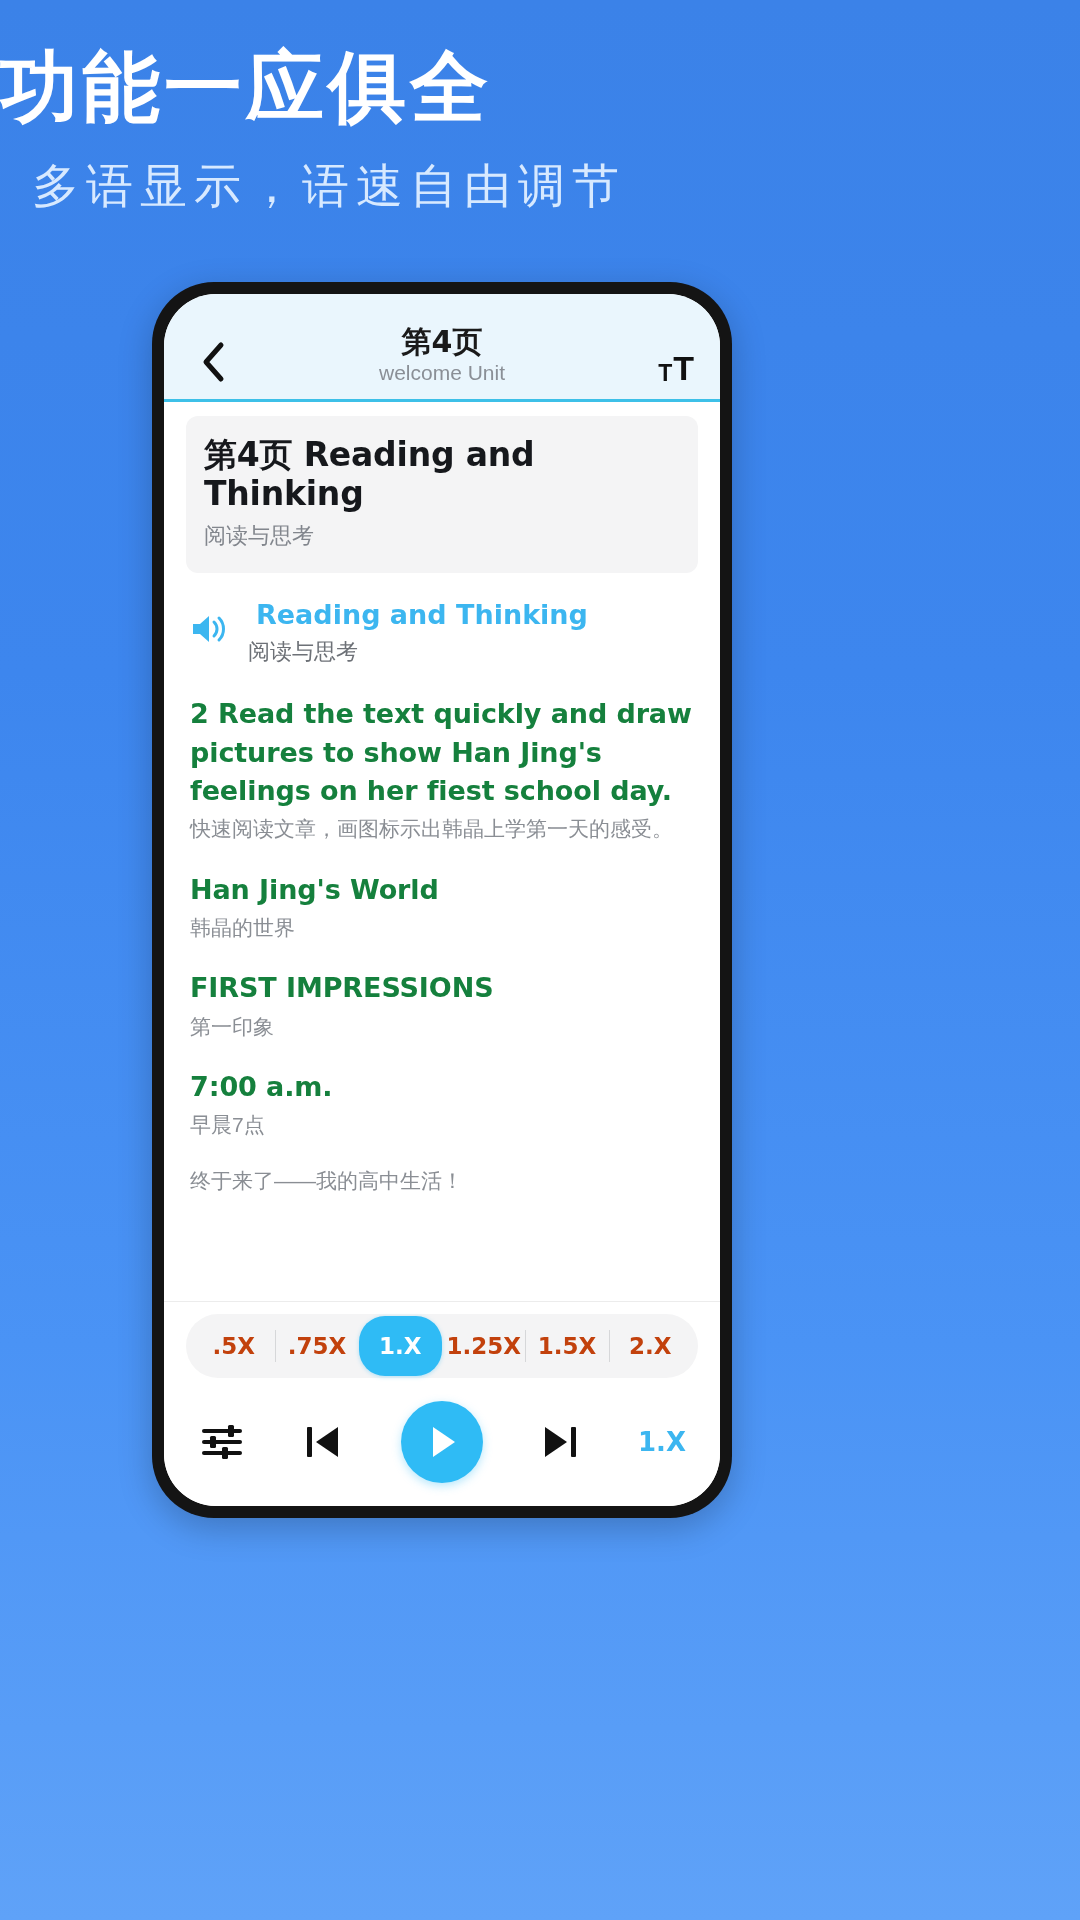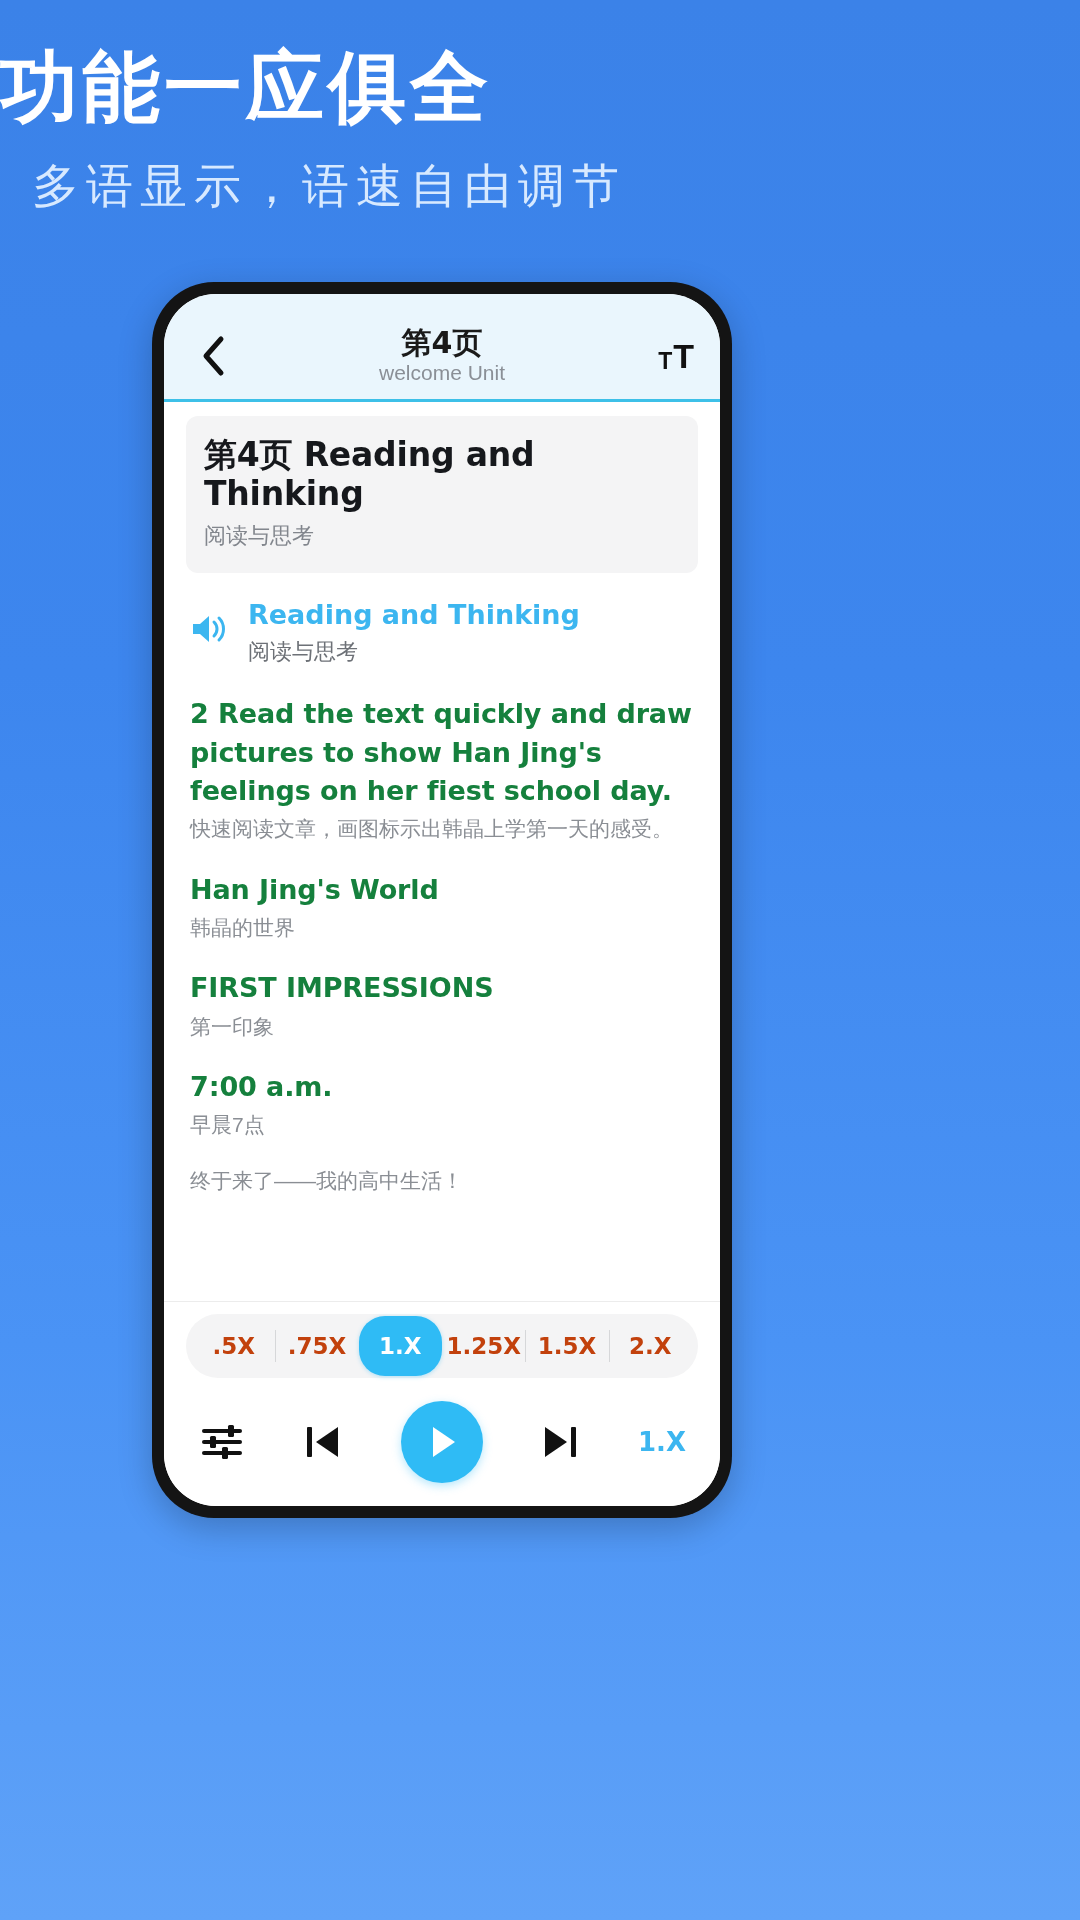--- a/index.html
+++ b/index.html
@@ -60,21 +60,21 @@
     display: flex;
     flex-direction: column;
     position: relative;
   }
 
   
   .navbar {
     background: #eaf6fd;
     padding: 32px 26px 14px 26px;
     display: flex;
-    align-items: center;
+    align-items: flex-end;
     position: relative;
     border-bottom: 3px solid #3dc0e8;
     flex: 0 0 auto;
     height: 108px;
   }
   .nav-back {
     width: 46px; height: 46px;
     display: flex; align-items: center; justify-content: center;
     flex: 0 0 auto;
   }
@@ -144,20 +144,21 @@
     margin-bottom: 28px;
     padding-left: 4px;
   }
   .speaker-ico { flex: 0 0 auto; margin-top: 12px; }
   .audio-en {
     font-size: 27px;
     font-weight: 700;
     color: #3cb6f0;
     line-height: 1.2;
     font-family: "DejaVu Sans", "Liberation Sans", sans-serif;
+    margin-left: 8px;
   }
   .audio-zh {
     font-size: 22px;
     color: #6d7177;
     margin-top: 6px;
     font-family: "DejaVu Sans", "Liberation Sans", sans-serif;
   }
 
   .para { margin-bottom: 27px; padding-left: 4px; }
   .para-en {

